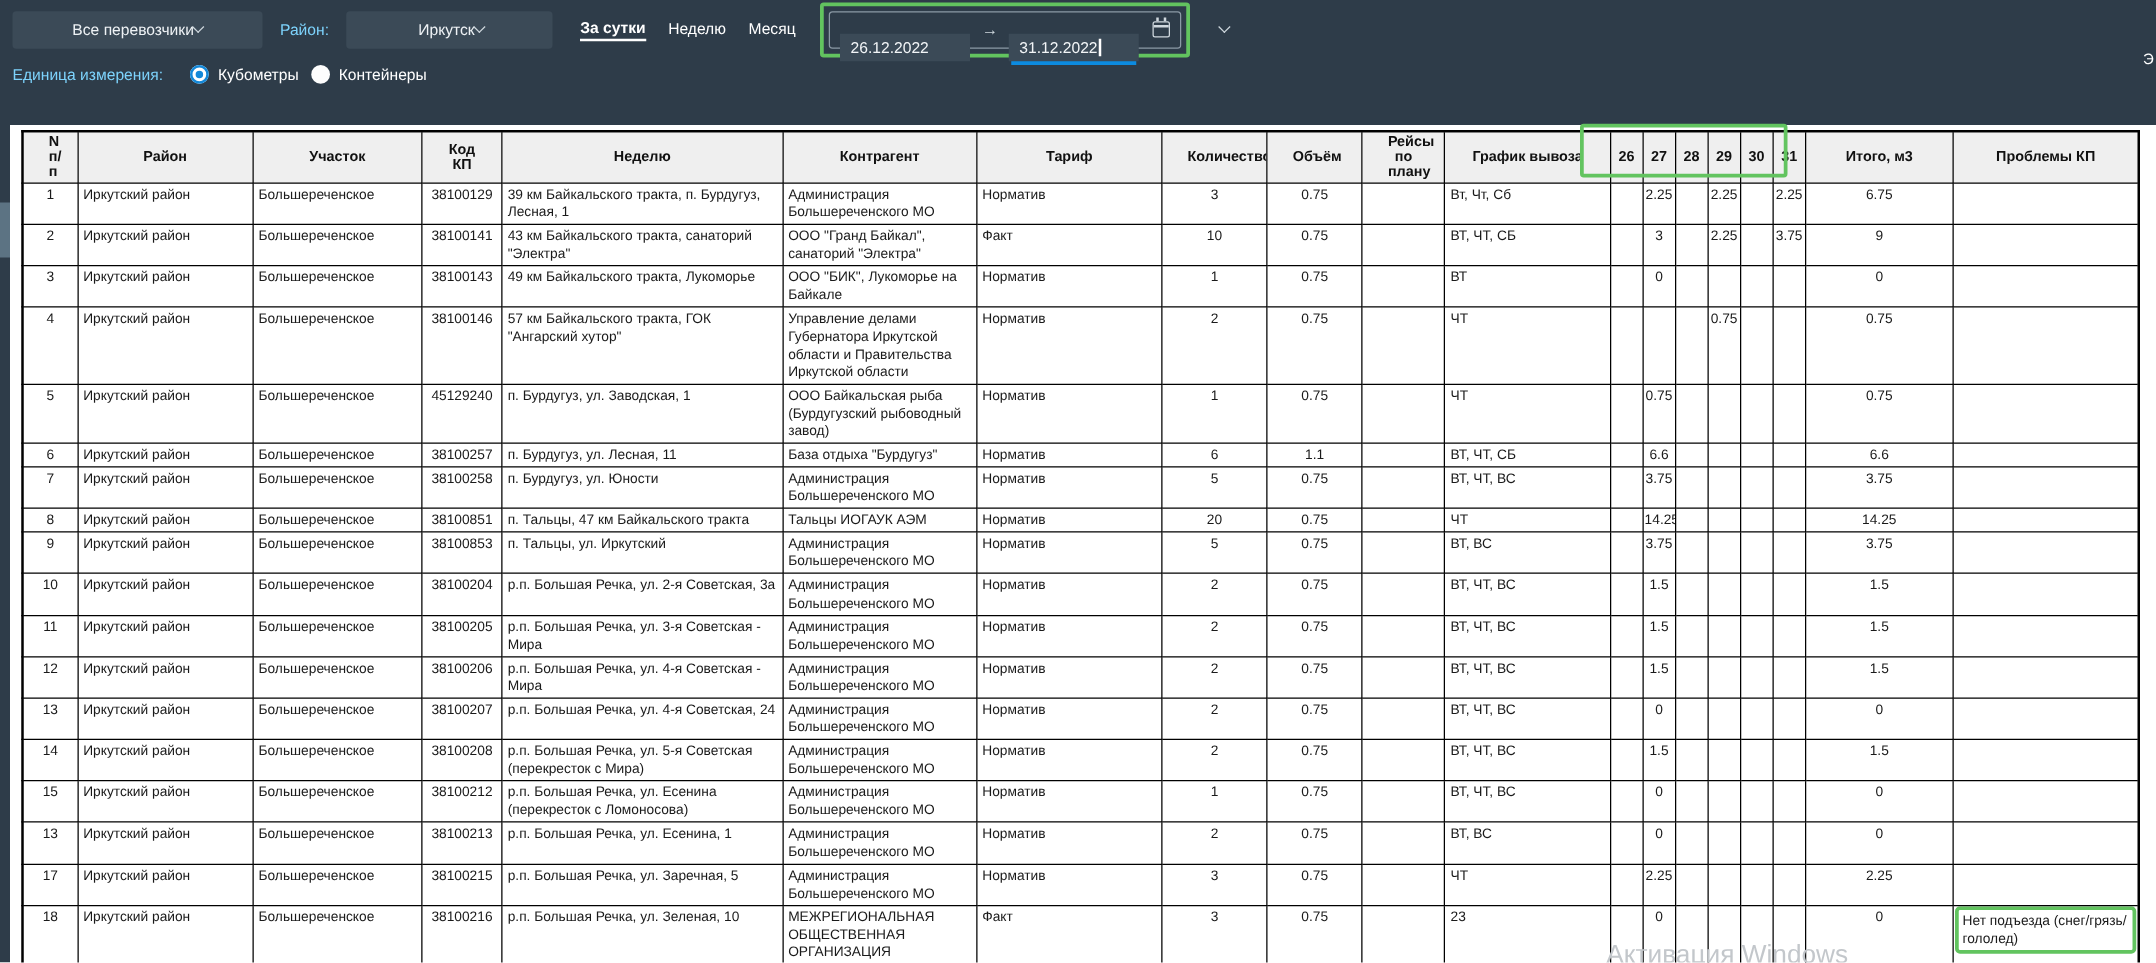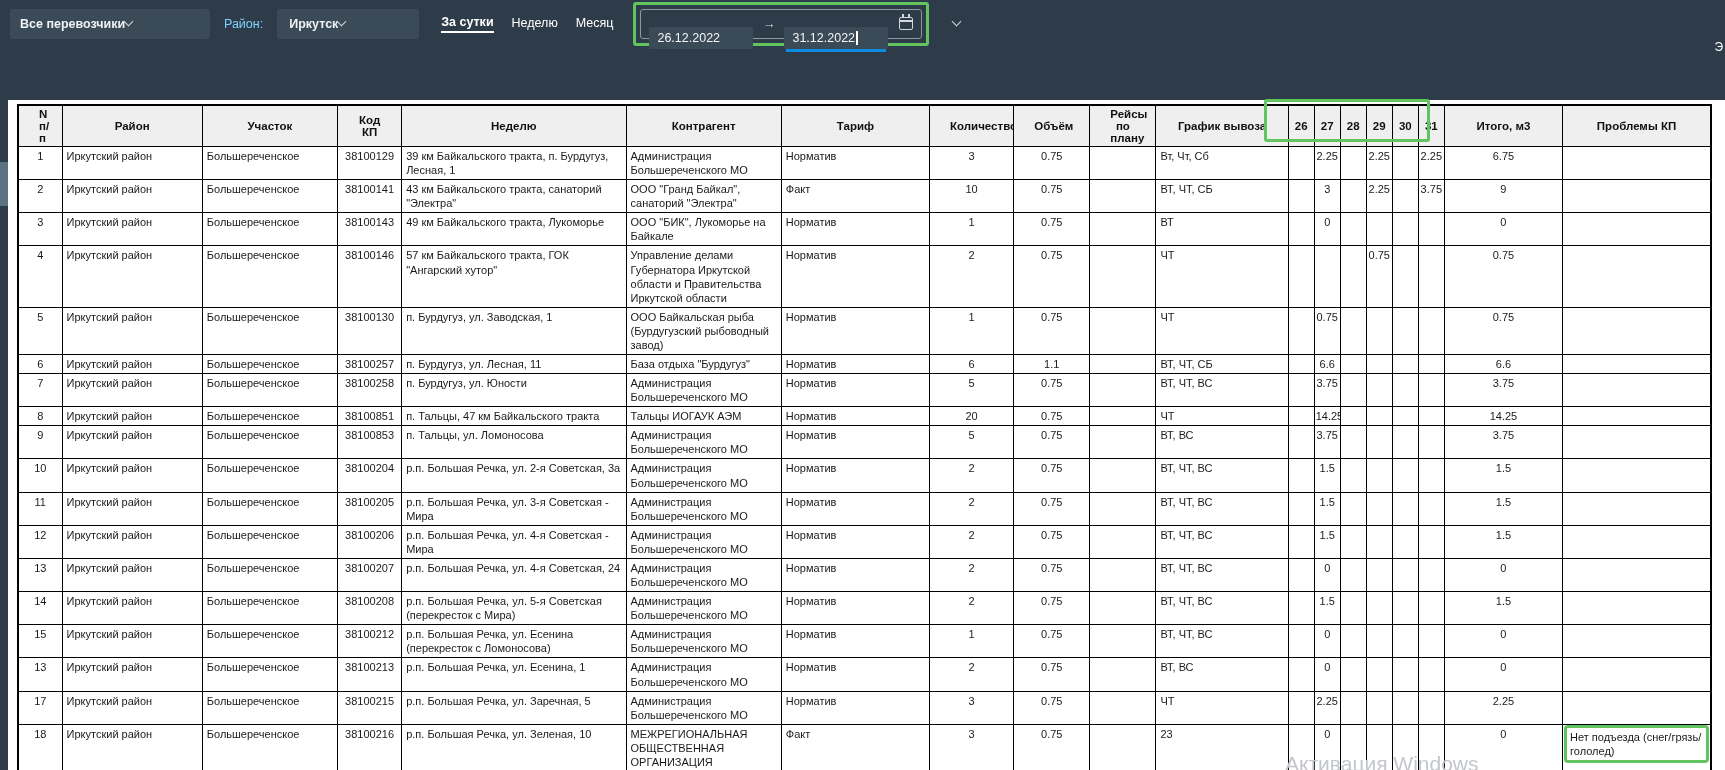--- a/index.html
+++ b/index.html
@@ -9,22 +9,22 @@
     width:1725px;height:770px;overflow:hidden;position:relative;
     background:#ffffff;font-family:"Liberation Sans",sans-serif;
   }
   
   .topbar{position:absolute;left:0;top:0;width:1725px;height:100px;background:#2e3c49;color:#fff;z-index:2;}
   .tabs{display:flex;gap:26px;padding:6px 0 0 30px;font-weight:bold;font-size:13.5px;}
   .tab{cursor:pointer;padding-bottom:3px;color:#f2f5f7;white-space:nowrap;}
   .tab.active{border-bottom:2.5px solid #fff;}
   .filters{display:flex;align-items:center;gap:14px;padding:7px 0 0 10px;height:40px;}
   .select{width:200px;height:30px;background:#3b4a57;border-radius:3px;display:flex;align-items:center;
-          justify-content:flex-start;padding:0 10px;font-size:12.5px;color:#eef2f5;cursor:pointer;font-weight:bold;}
-  .select.district{width:142px;padding-left:12px;}
+          justify-content:center;padding:0 10px;font-size:12.5px;color:#eef2f5;cursor:pointer;}
+  .select.district{width:165px;padding-left:12px;}
   .lbl{font-size:12.5px;color:#7dd3fc;white-space:nowrap;}
   .chev{width:7px;height:7px;border-right:1.6px solid #cfd8de;border-bottom:1.6px solid #cfd8de;
         transform:rotate(45deg);display:inline-block;margin-top:-4px;}
   .periods{display:flex;gap:18px;font-size:12.5px;margin-left:8px;align-items:center;text-align:right;}
   .period{cursor:pointer;padding-bottom:2px;white-space:nowrap;}
   .period.active{font-weight:bold;border-bottom:2px solid #fff;}
   .date-annot{border:3px solid var(--green);border-radius:3px;padding:4px;margin-left:6px;}
   .daterange{display:flex;align-items:center;border:1px solid #8b99a5;border-radius:3px;background:#2e3c49;
              height:30px;padding:0 8px;gap:9px;}
   .dinput{background:#3b4a57;height:22px;display:flex;align-items:center;padding:0 8px;font-size:12.5px;
@@ -95,20 +95,33 @@
         <span class="dinput focused">
           <span>31.12.2022</span>
           <span class="caret"></span>
         </span>
         <span class="cal-icon"></span>
       </div>
     </div>
     <span class="chev collapse-chev"></span>
   </div>
 
+  <div class="units">
+    <span class="lbl">Единица измерения:</span>
+    <span id="unitOpts" style="display:flex;align-items:center;">
+        <span class="unit-opt">
+          <span class="radio sel"></span>
+          <span>Кубометры</span>
+        </span>
+        <span class="unit-opt">
+          <span class="radio unsel"></span>
+          <span>Контейнеры</span>
+        </span>
+      </span>
+  </div>
 
   <div class="export">Э</div>
 </div>
 
 <div class="vscroll">
   <div class="thumb"></div>
 </div>
 
 <div class="day-annot"></div>
 
@@ -219,21 +232,21 @@
           <td class="c14 tc">0.75</td>
           <td class="c15 tc"></td>
           <td class="c16 tc"></td>
           <td class="c17 tc">0.75</td>
           <td class="c18 tl"></td>
         </tr>
         <tr>
           <td class="c0 tc">5</td>
           <td class="c1 tl">Иркутский район</td>
           <td class="c2 tl">Большереченское</td>
-          <td class="c3 tc">38100130</td>
+          <td class="c3 tc">45129240</td>
           <td class="c4 tl">п. Бурдугуз, ул. Заводская, 1</td>
           <td class="c5 tl">ООО Байкальская рыба (Бурдугузский рыбоводный завод)</td>
           <td class="c6 tl">Норматив</td>
           <td class="c7 tc">1</td>
           <td class="c8 tc">0.75</td>
           <td class="c9 tc"></td>
           <td class="c10 tl">ЧТ</td>
           <td class="c11 tc"></td>
           <td class="c12 tc">0.75</td>
           <td class="c13 tc"></td>
@@ -304,21 +317,21 @@
           <td class="c15 tc"></td>
           <td class="c16 tc"></td>
           <td class="c17 tc">14.25</td>
           <td class="c18 tl"></td>
         </tr>
         <tr>
           <td class="c0 tc">9</td>
           <td class="c1 tl">Иркутский район</td>
           <td class="c2 tl">Большереченское</td>
           <td class="c3 tc">38100853</td>
-          <td class="c4 tl">п. Тальцы, ул. Ломоносова</td>
+          <td class="c4 tl">п. Тальцы, ул. Иркутский</td>
           <td class="c5 tl">Администрация Большереченского МО</td>
           <td class="c6 tl">Норматив</td>
           <td class="c7 tc">5</td>
           <td class="c8 tc">0.75</td>
           <td class="c9 tc"></td>
           <td class="c10 tl">ВТ, ВС</td>
           <td class="c11 tc"></td>
           <td class="c12 tc">3.75</td>
           <td class="c13 tc"></td>
           <td class="c14 tc"></td>

